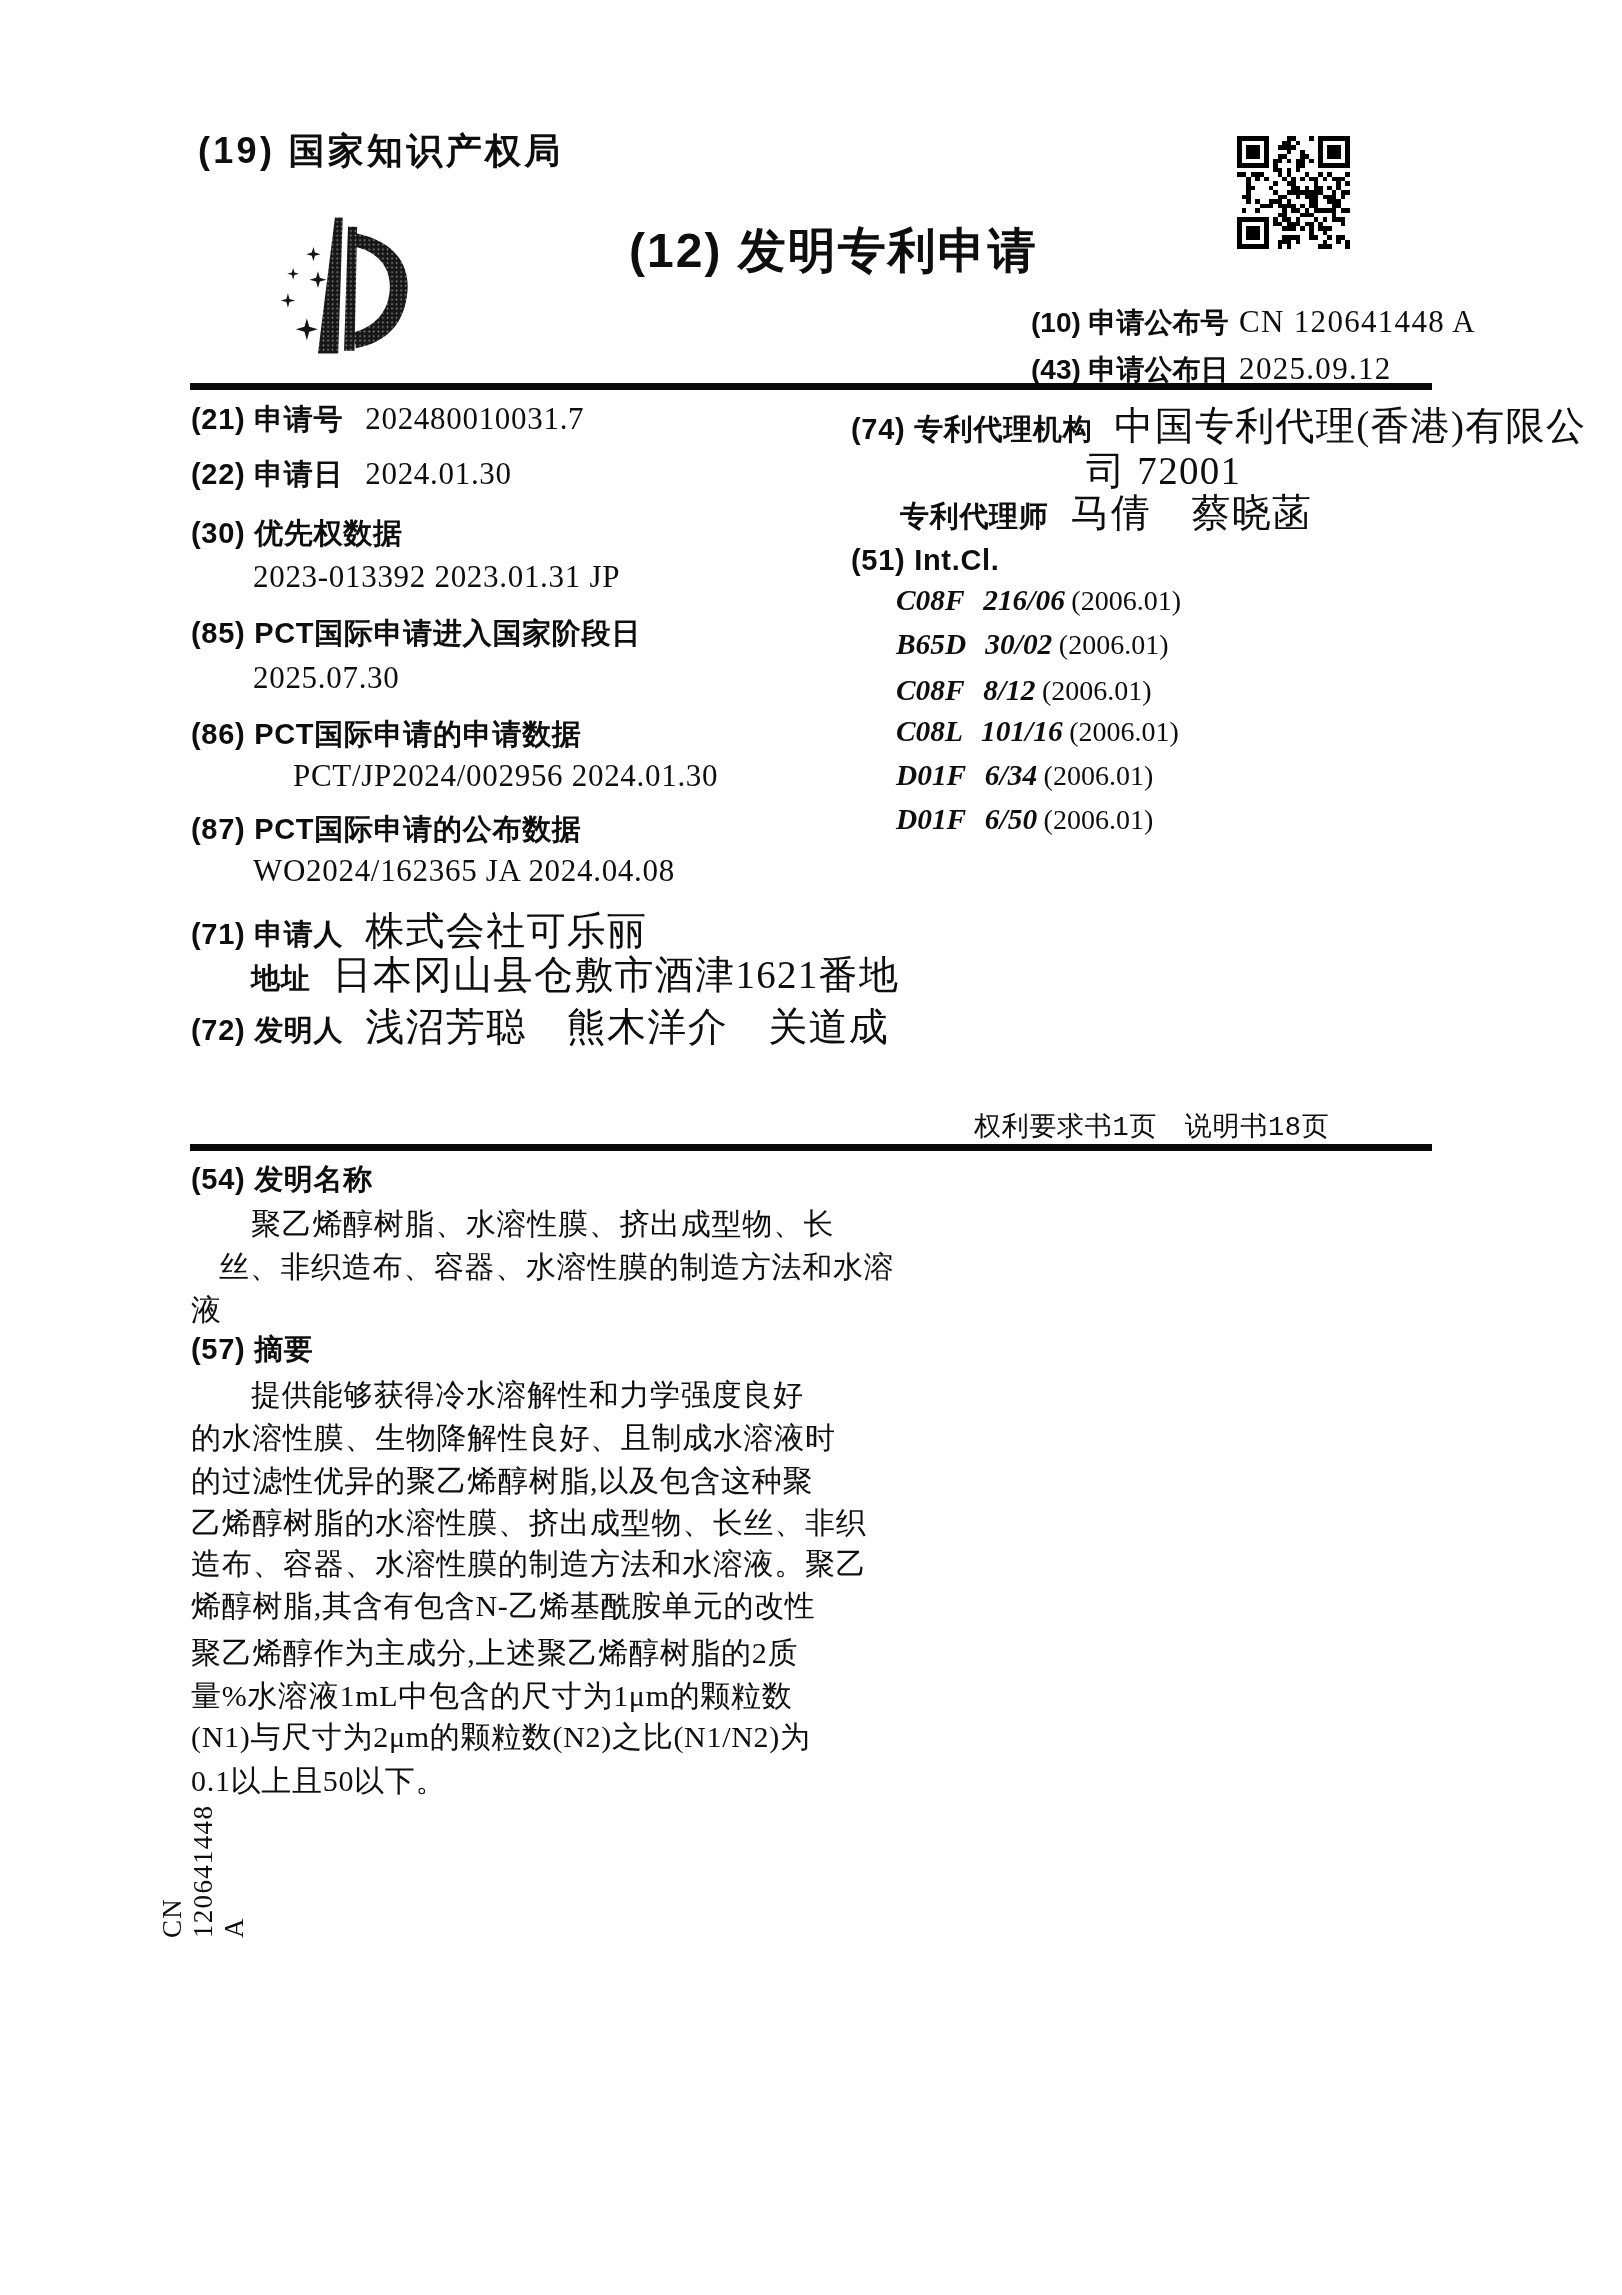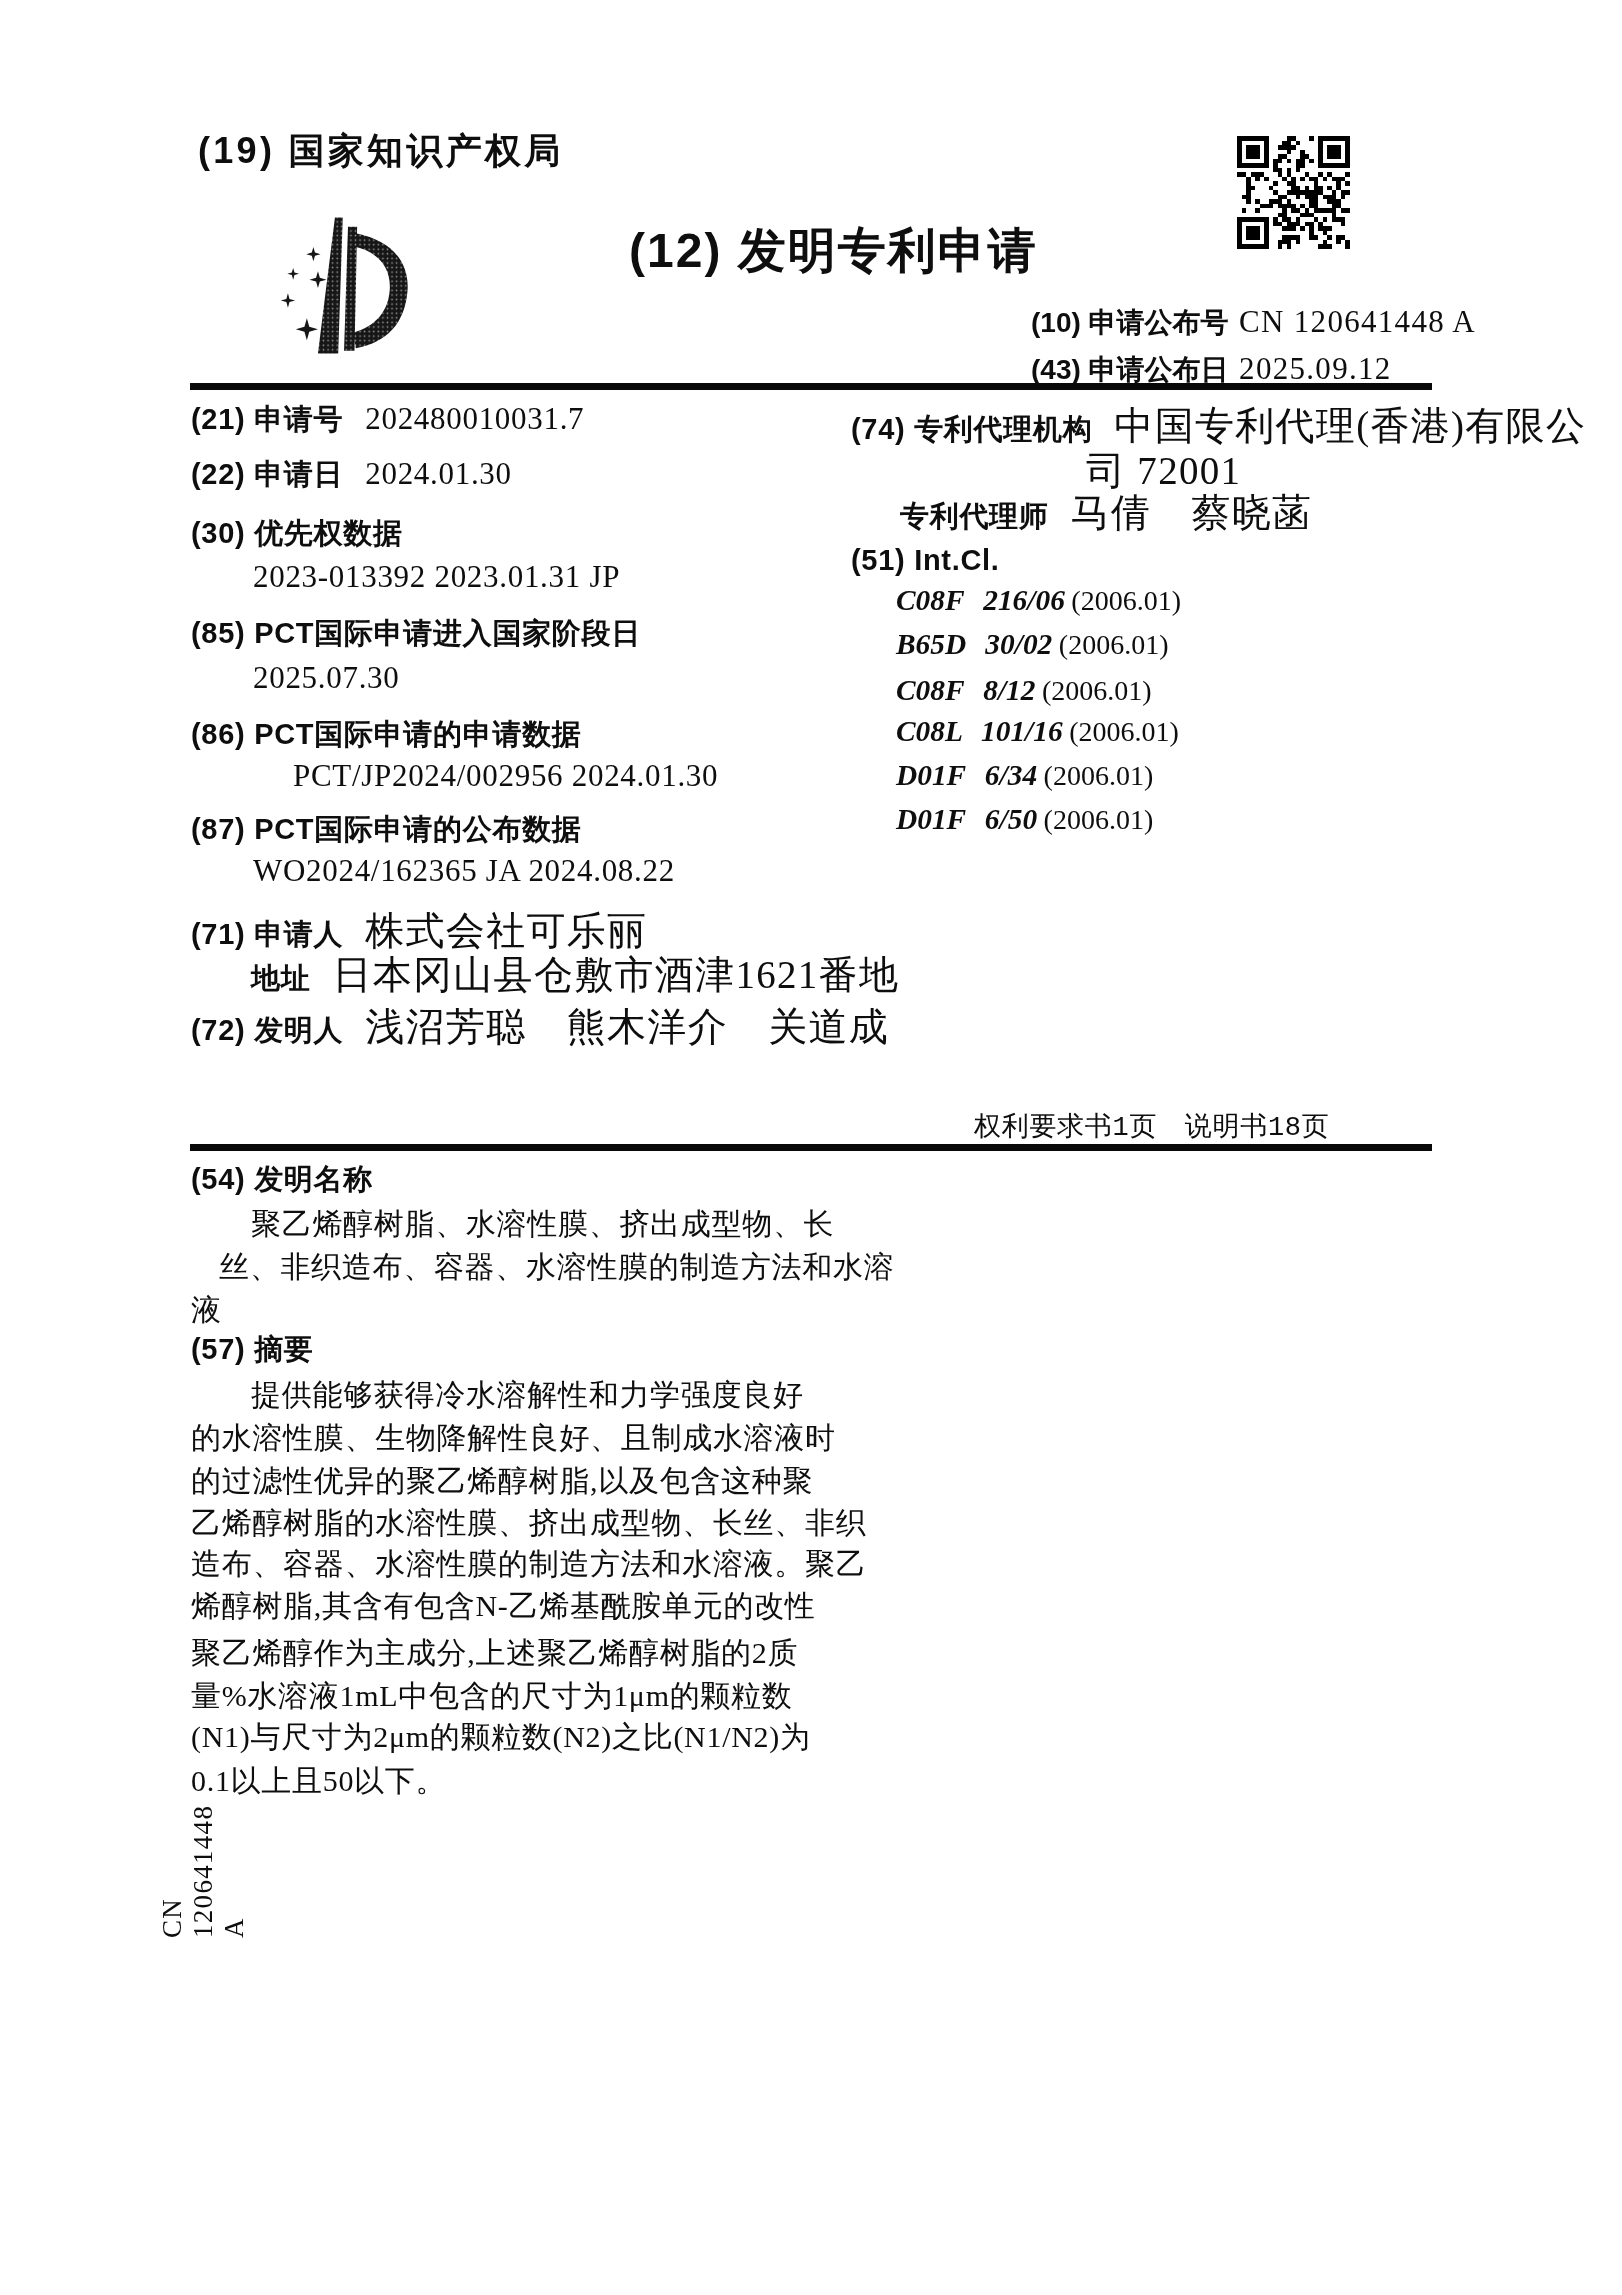--- a/index.html
+++ b/index.html
@@ -304,21 +304,21 @@
   <div class="row" style="left:191px; top:715px;">
     <span class="lbl">(86) PCT国际申请的申请数据</span>
   </div>
   <div class="row" style="left:253px; top:758px;margin-left:40px;">
     <span class="sub">PCT/JP2024/002956 2024.01.30</span>
   </div>
   <div class="row" style="left:191px; top:810px;">
     <span class="lbl">(87) PCT国际申请的公布数据</span>
   </div>
   <div class="row" style="left:253px; top:853px;">
-    <span class="sub">WO2024/162365 JA 2024.08.22</span>
+    <span class="sub">WO2024/162365 JA 2024.04.08</span>
   </div>
   <div class="row" style="left:191px; top:904px;">
     <span class="lbl">(71) 申请人</span><span class="vcjk">株式会社可乐丽</span>
   </div>
   <div class="row" style="left:251px; top:948px;">
     <span class="lbl">地址</span><span class="vcjk">日本冈山县仓敷市酒津1621番地</span>
   </div>
   <div class="row" style="left:191px; top:1000px;">
     <span class="lbl">(72) 发明人</span><span class="vcjk">浅沼芳聪　熊木洋介　关道成</span>
   </div>

